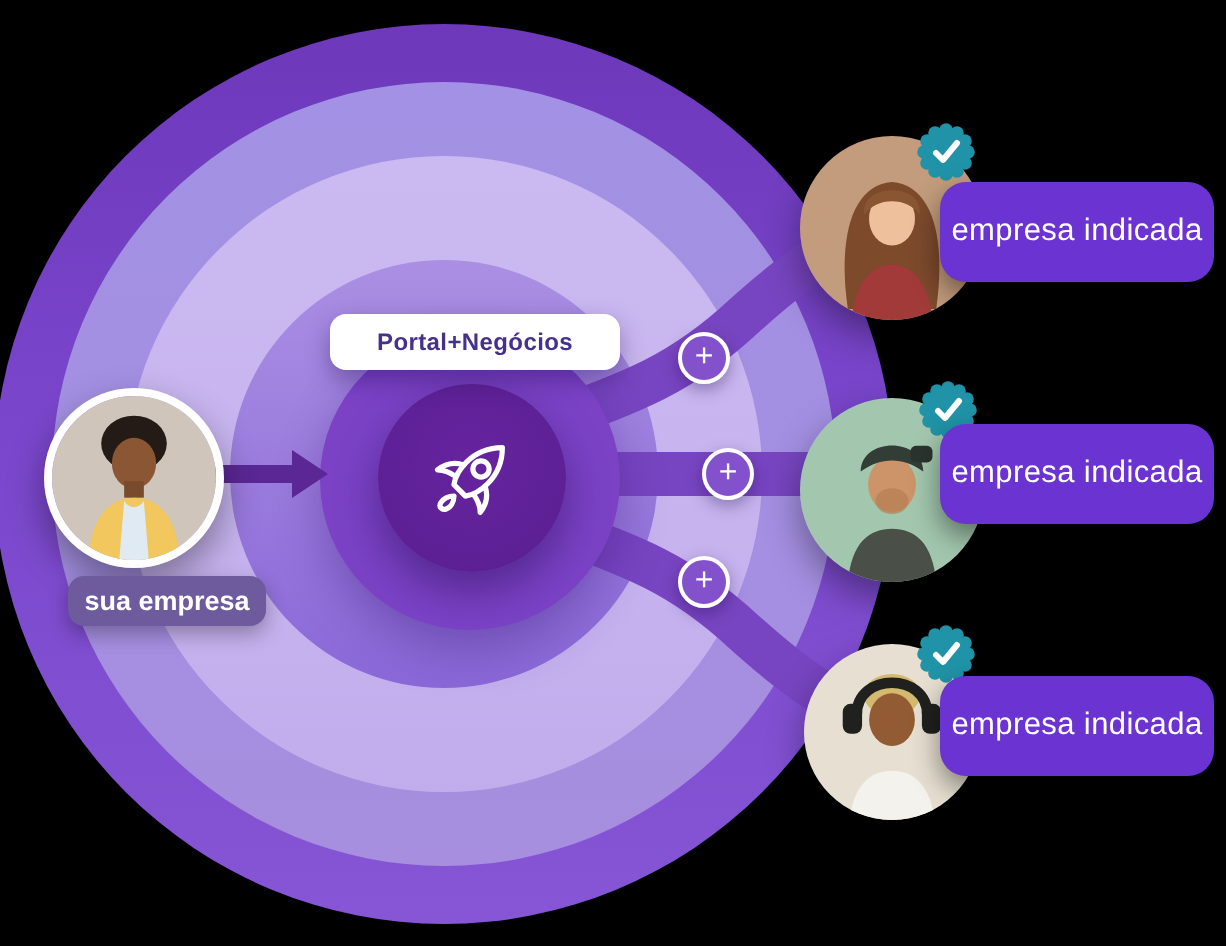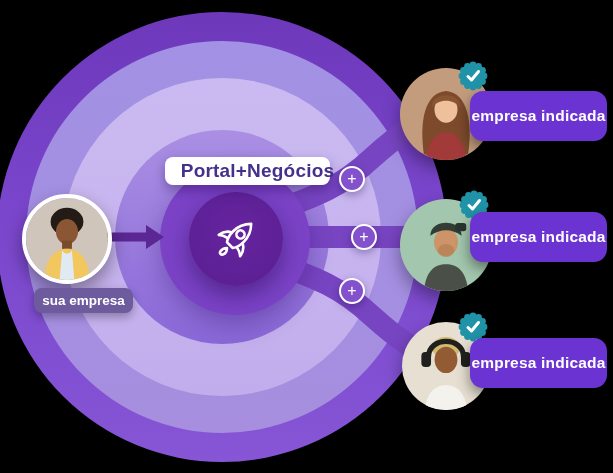--- a/index.html
+++ b/index.html
@@ -29,42 +29,42 @@
   .ring5{left:160px;top:165px;width:150px;height:150px;background:var(--ring_5,#7b42c6);
          box-shadow:0 10px 24px rgba(35,5,85,.28);}
   .center-circle{left:189px;top:192px;width:94px;height:94px;
          background:radial-gradient(circle at 50% 42%,#66249f,var(--center_circle,#5c2094) 75%);
          box-shadow:0 10px 22px rgba(25,0,60,.4);display:flex;align-items:center;justify-content:center;}
   
   svg.layer{left:0;top:0;width:613px;height:473px;pointer-events:none;}
   
   .brand-pill{left:165px;top:157px;width:145px;height:28px;background:#fff;border-radius:8px;
          display:flex;align-items:center;justify-content:center;
-         font-weight:bold;font-size:19px;color:var(--brand_text,#45308c);letter-spacing:.2px;
-         box-shadow:0 5px 12px rgba(30,5,70,.35);padding-left:20px;}
+         font-weight:bold;font-size:12px;color:var(--brand_text,#45308c);letter-spacing:.2px;
+         box-shadow:0 5px 12px rgba(30,5,70,.35);}
   
   .plus-badge{width:26px;height:26px;border-radius:50%;background:var(--plus_fill,#8251cb);
          border:2.5px solid #fff;box-sizing:border-box;display:flex;align-items:center;justify-content:center;
          color:#fff;font-size:16px;font-weight:400;line-height:1;
          box-shadow:0 3px 8px rgba(30,5,70,.35);}
   .plus1{left:339px;top:166px;} .plus2{left:351px;top:224px;} .plus3{left:339px;top:278px;}
   
   .avatar{border-radius:50%;overflow:hidden;box-shadow:0 8px 18px rgba(0,0,0,.38);}
   .avatar svg{display:block;width:100%;height:100%;}
   .avatar-left{left:22px;top:194px;width:90px;height:90px;border:4px solid #fff;box-sizing:border-box;}
   .avatar-r1{left:400px;top:68px;width:92px;height:92px;}
   .avatar-r2{left:400px;top:199px;width:92px;height:92px;}
   .avatar-r3{left:402px;top:322px;width:88px;height:88px;}
   
   .vbadge{width:32px;height:32px;}
   .vb1{left:457px;top:60px;} .vb2{left:458px;top:189px;} .vb3{left:457px;top:311px;}
   
   .referral-pill{left:470px;width:137px;height:50px;background:var(--referral_pill,#6b34d2);
          border-radius:13px;display:flex;align-items:center;justify-content:center;
-         color:#fff;font-size:15.5px;font-weight:bold;letter-spacing:.2px;
+         color:#fff;font-size:15.5px;font-weight:normal;letter-spacing:.2px;
          box-shadow:0 6px 14px rgba(0,0,0,.45);}
   .rp1{top:91px;} .rp2{top:212px;} .rp3{top:338px;}
   .source-pill{left:18px;top:288px;width:99px;height:25px;background:var(--source_pill,#6d5b9e);
          border-radius:8px;display:flex;align-items:center;justify-content:center;
          color:#fff;font-size:13.5px;font-weight:600;box-shadow:0 4px 10px rgba(0,0,0,.3);margin-left:16px;}
 </style>
 </head>
 <body>
 
 <div id="stage">

